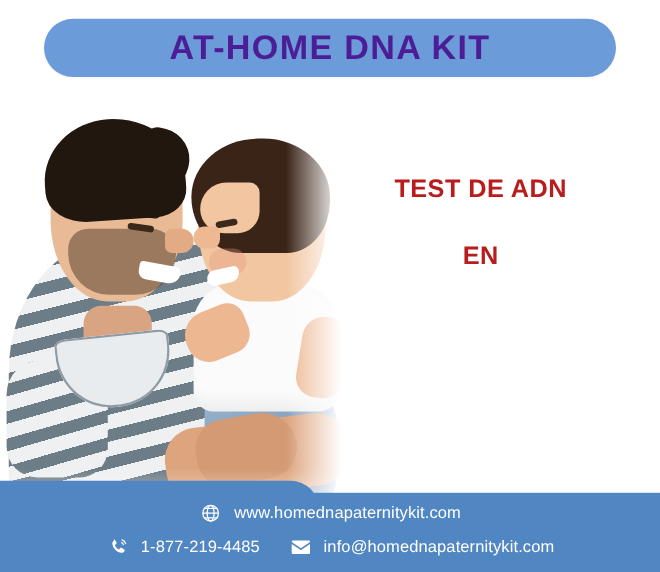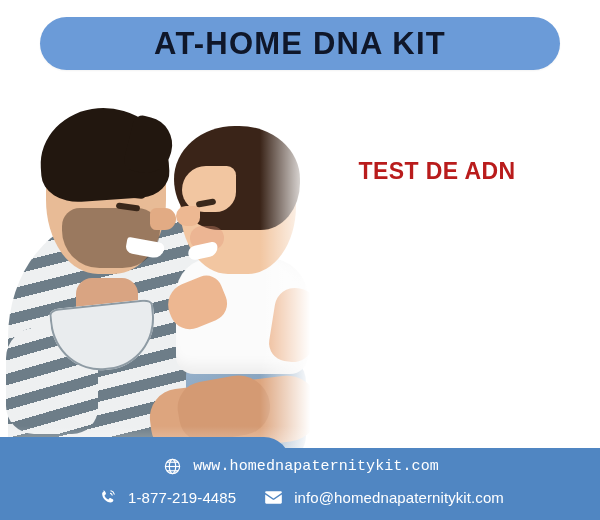--- a/index.html
+++ b/index.html
@@ -22,21 +22,21 @@
     left:40px; top:17px;
     width:520px; height:53px;
     background:#6b9bd8;
     border-radius:28px;
     display:flex;
     align-items:center;
     justify-content:center;
     box-shadow:0 1px 2px rgba(0,0,0,.05);
   }
   .banner-text{
-    color:#0f172a;
+    color:#4c1d95;
     font-size:31px;
     font-weight:bold;
     letter-spacing:1.2px;
     line-height:1;
     white-space:nowrap;
   }
 
   
   .photo{
     position:absolute;
@@ -291,21 +291,21 @@
     left:0; top:443px;
     width:600px; height:77px;
     color:#ffffff;
   }
   .f-row{
     display:flex;
     align-items:center;
     justify-content:center;
     gap:10px;
   }
-  .f-row.row1{margin-top:12px;font-family:Liberation Mono, monospace;}
+  .f-row.row1{margin-top:12px;}
   .f-row.row2{margin-top:9px;gap:26px;}
   .f-item{
     display:flex;
     align-items:center;
     gap:10px;
     font-size:15px;
     letter-spacing:.1px;
     white-space:nowrap;
   }
   .f-icon{
@@ -356,20 +356,21 @@
 
     <div class="man-arm"></div>
     <div class="man-hand"></div>
 
     <div class="photo-fade-r"></div>
     <div class="photo-fade-b"></div>
   </div>
 
   <div class="headline">
     <div class="line l1">TEST DE ADN</div>
+    <div class="line l2">EN</div>
   </div>
 
   <div class="footer-left"></div>
   <div class="footer-right"></div>
 
   <div class="footer-content">
 
     <div class="f-row row1">
       <div class="f-item">
         <span class="f-icon">

